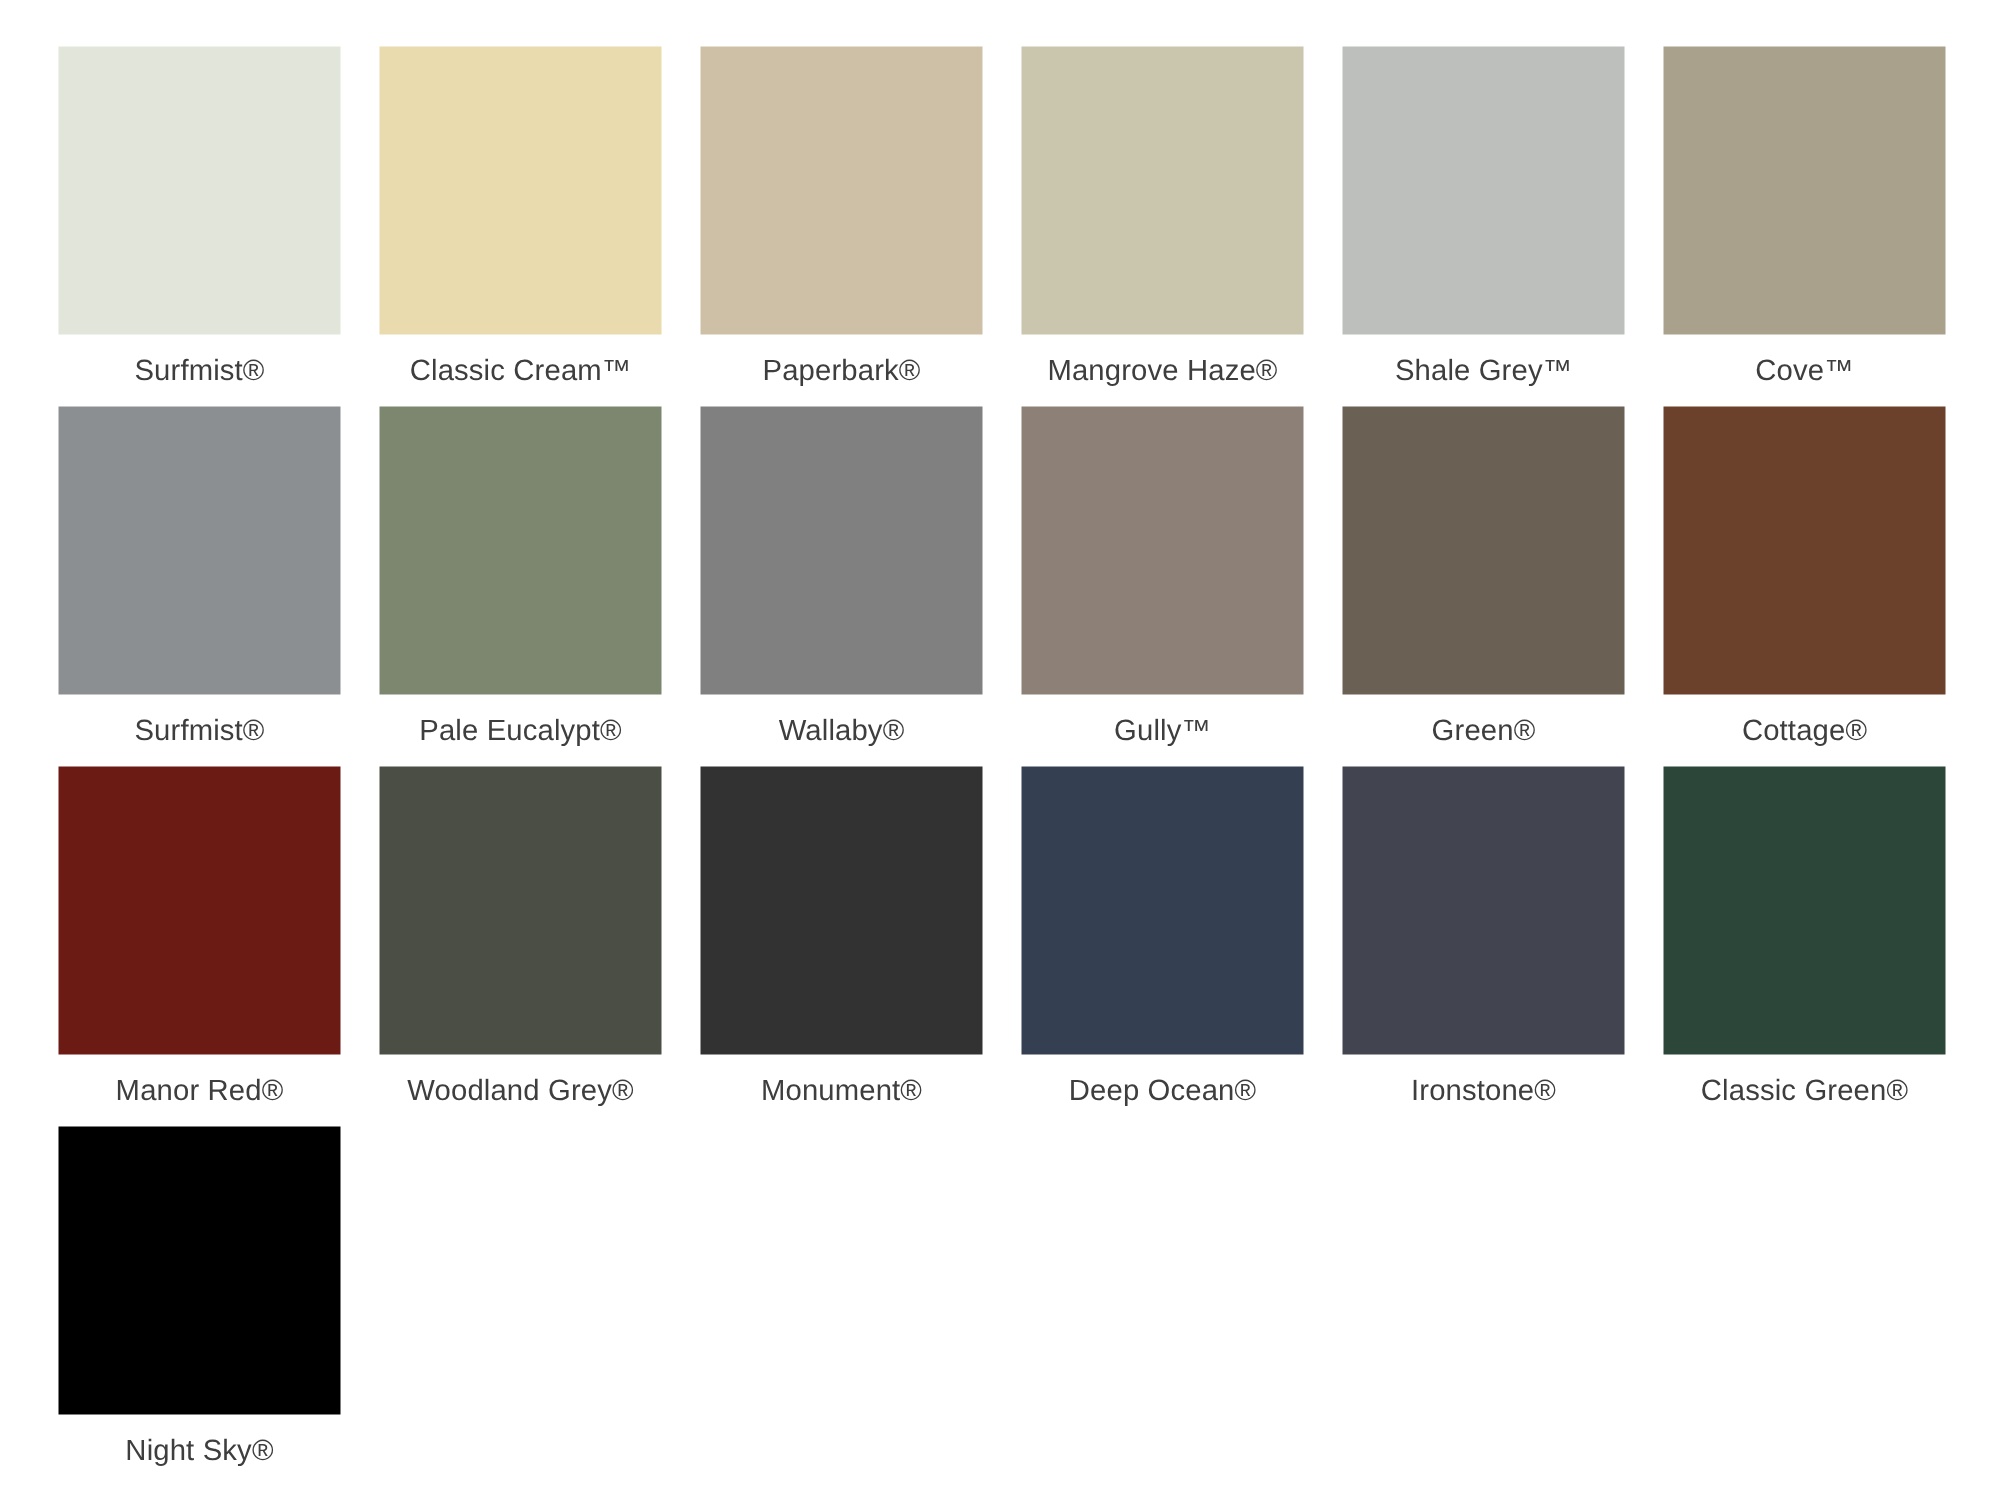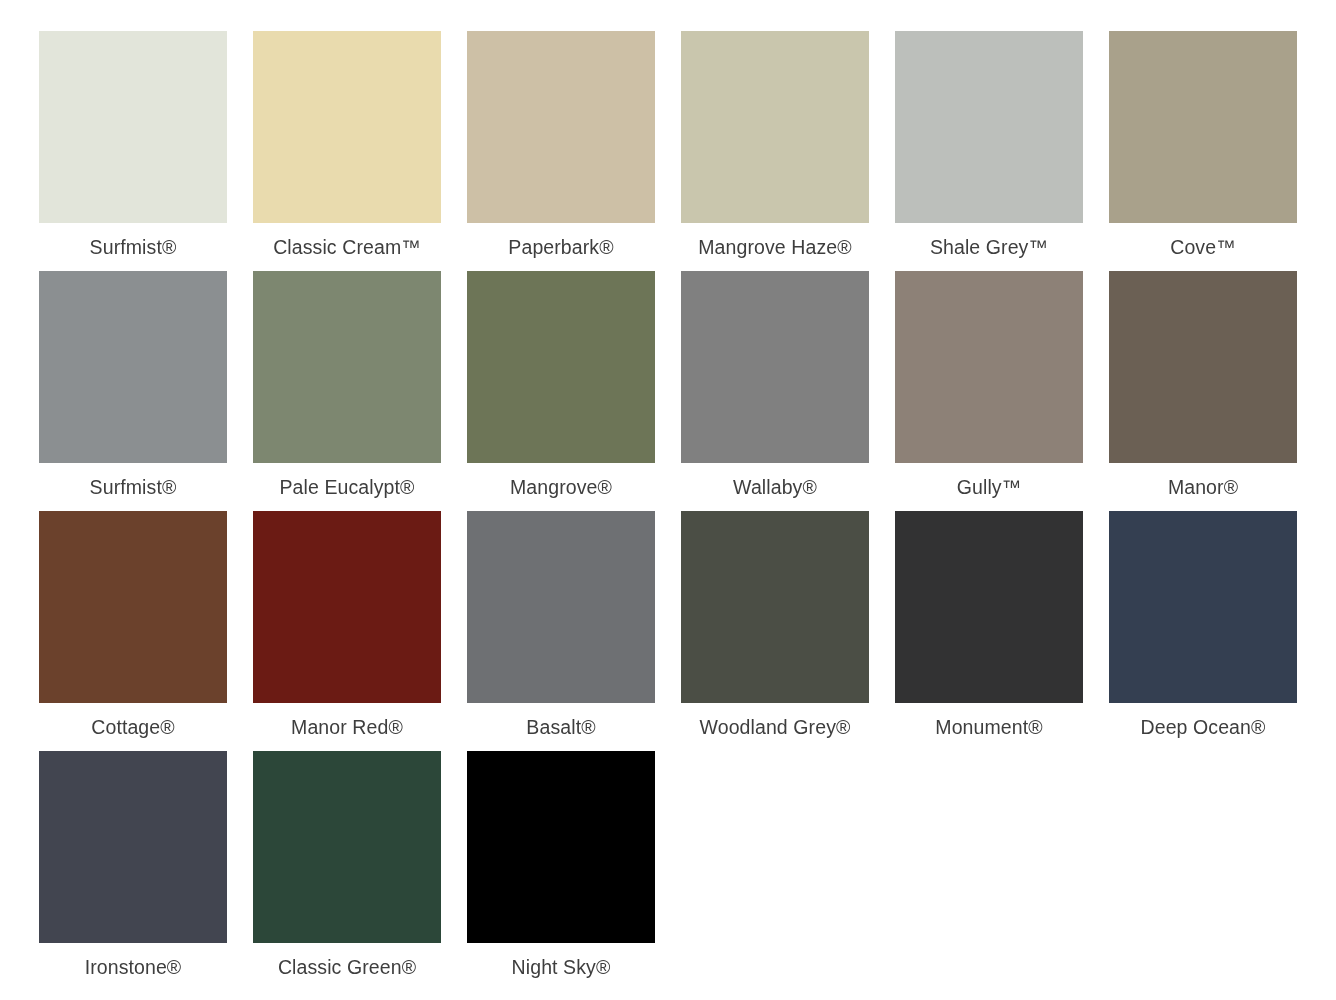--- a/index.html
+++ b/index.html
@@ -91,46 +91,38 @@
       </div>
       <div class="swatch-cell">
         <div class="swatch-chip" style="background-color: rgb(139, 143, 145);"></div>
         <div class="swatch-label">Surfmist®</div>
       </div>
       <div class="swatch-cell">
         <div class="swatch-chip" style="background-color: rgb(125, 135, 112);"></div>
         <div class="swatch-label">Pale Eucalypt®</div>
       </div>
       <div class="swatch-cell">
-        <div class="swatch-chip" style="background-color: rgb(109, 117, 87);"></div>
-        <div class="swatch-label">Mangrove®</div>
-      </div>
-      <div class="swatch-cell">
         <div class="swatch-chip" style="background-color: rgb(128, 128, 128);"></div>
         <div class="swatch-label">Wallaby®</div>
       </div>
       <div class="swatch-cell">
         <div class="swatch-chip" style="background-color: rgb(141, 129, 119);"></div>
         <div class="swatch-label">Gully™</div>
       </div>
       <div class="swatch-cell">
         <div class="swatch-chip" style="background-color: rgb(107, 96, 84);"></div>
-        <div class="swatch-label">Manor®</div>
+        <div class="swatch-label">Green®</div>
       </div>
       <div class="swatch-cell">
         <div class="swatch-chip" style="background-color: rgb(107, 65, 44);"></div>
         <div class="swatch-label">Cottage®</div>
       </div>
       <div class="swatch-cell">
         <div class="swatch-chip" style="background-color: rgb(107, 27, 20);"></div>
         <div class="swatch-label">Manor Red®</div>
-      </div>
-      <div class="swatch-cell">
-        <div class="swatch-chip" style="background-color: rgb(110, 112, 115);"></div>
-        <div class="swatch-label">Basalt®</div>
       </div>
       <div class="swatch-cell">
         <div class="swatch-chip" style="background-color: rgb(75, 78, 69);"></div>
         <div class="swatch-label">Woodland Grey®</div>
       </div>
       <div class="swatch-cell">
         <div class="swatch-chip" style="background-color: rgb(50, 50, 51);"></div>
         <div class="swatch-label">Monument®</div>
       </div>
       <div class="swatch-cell">

